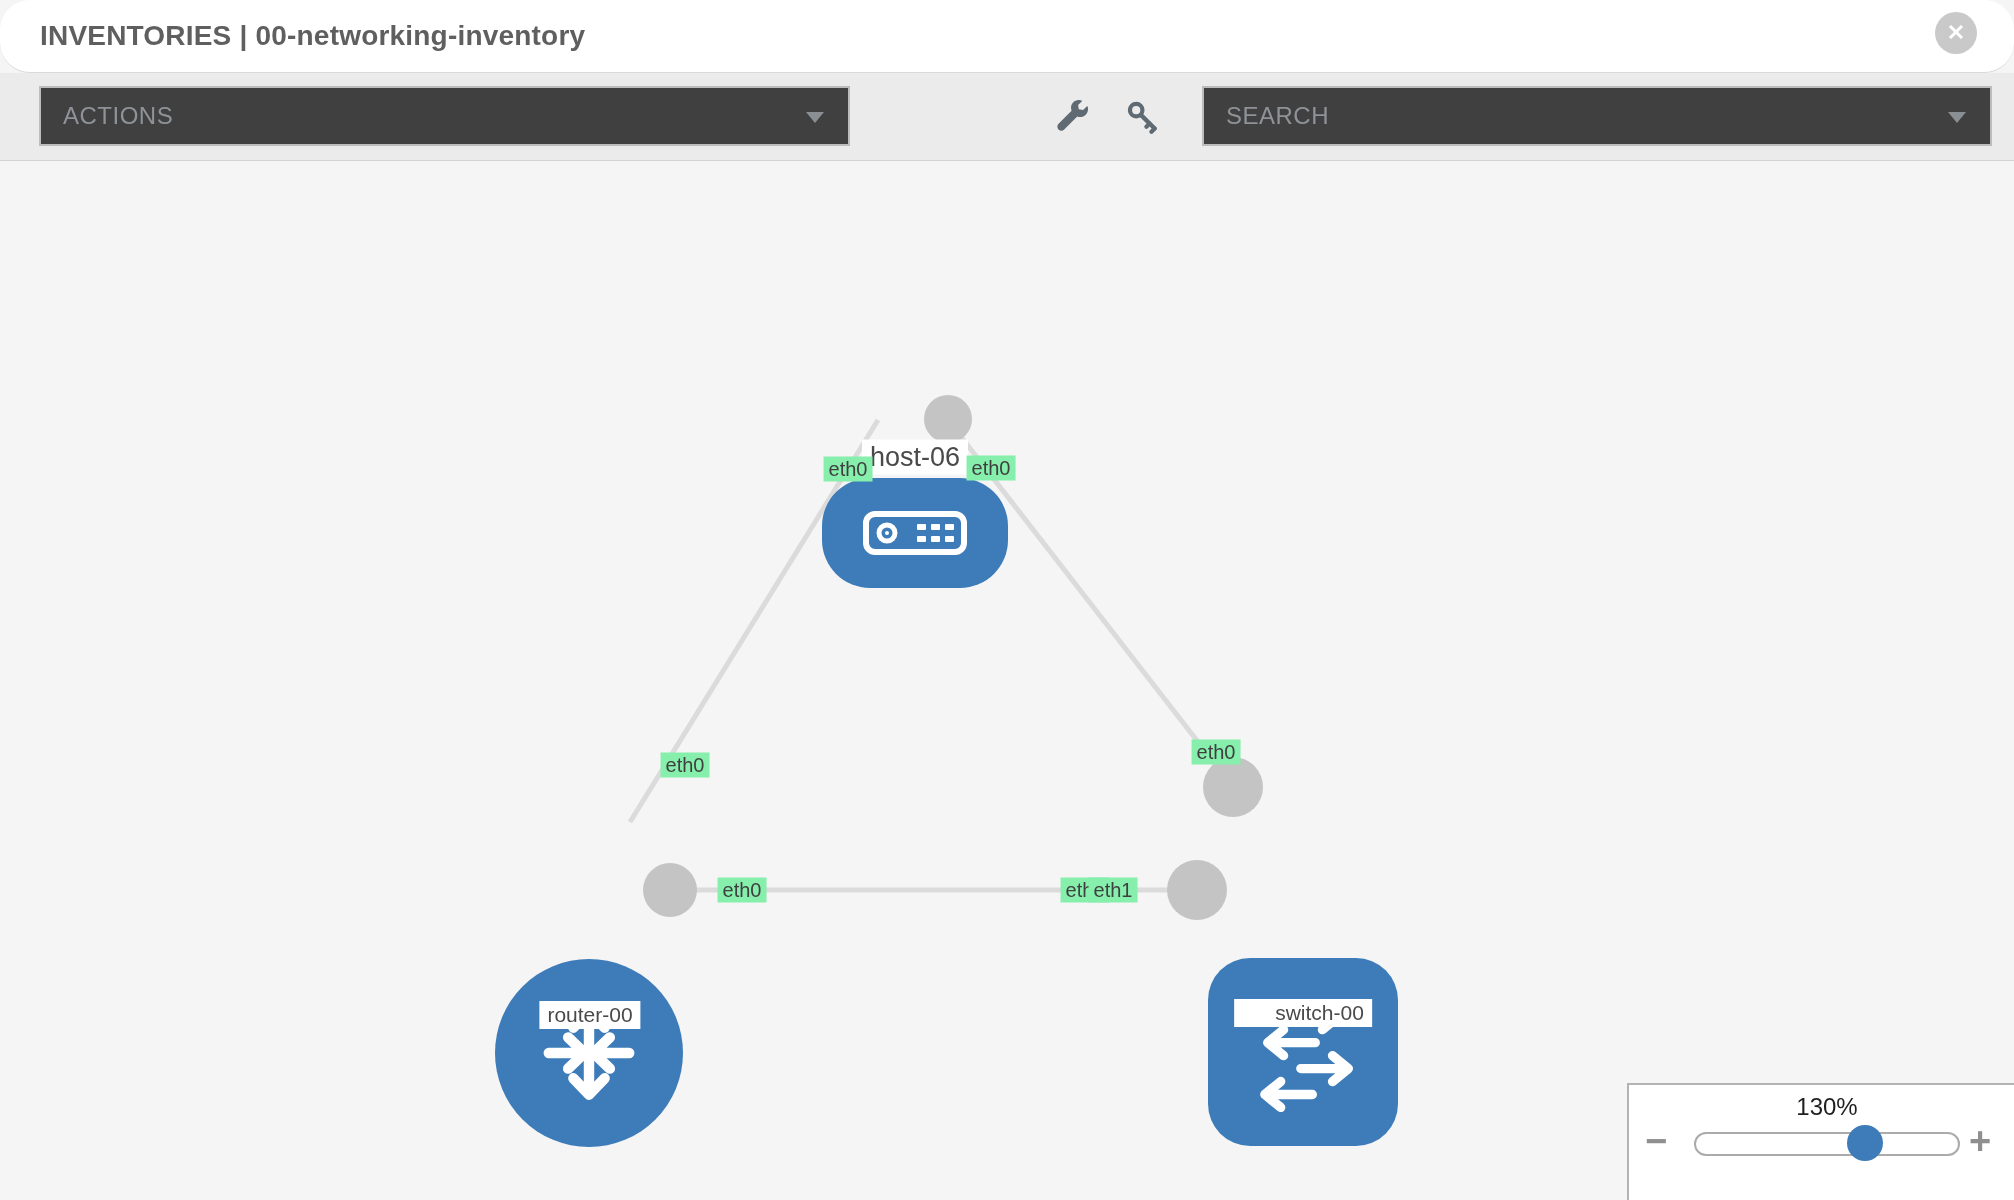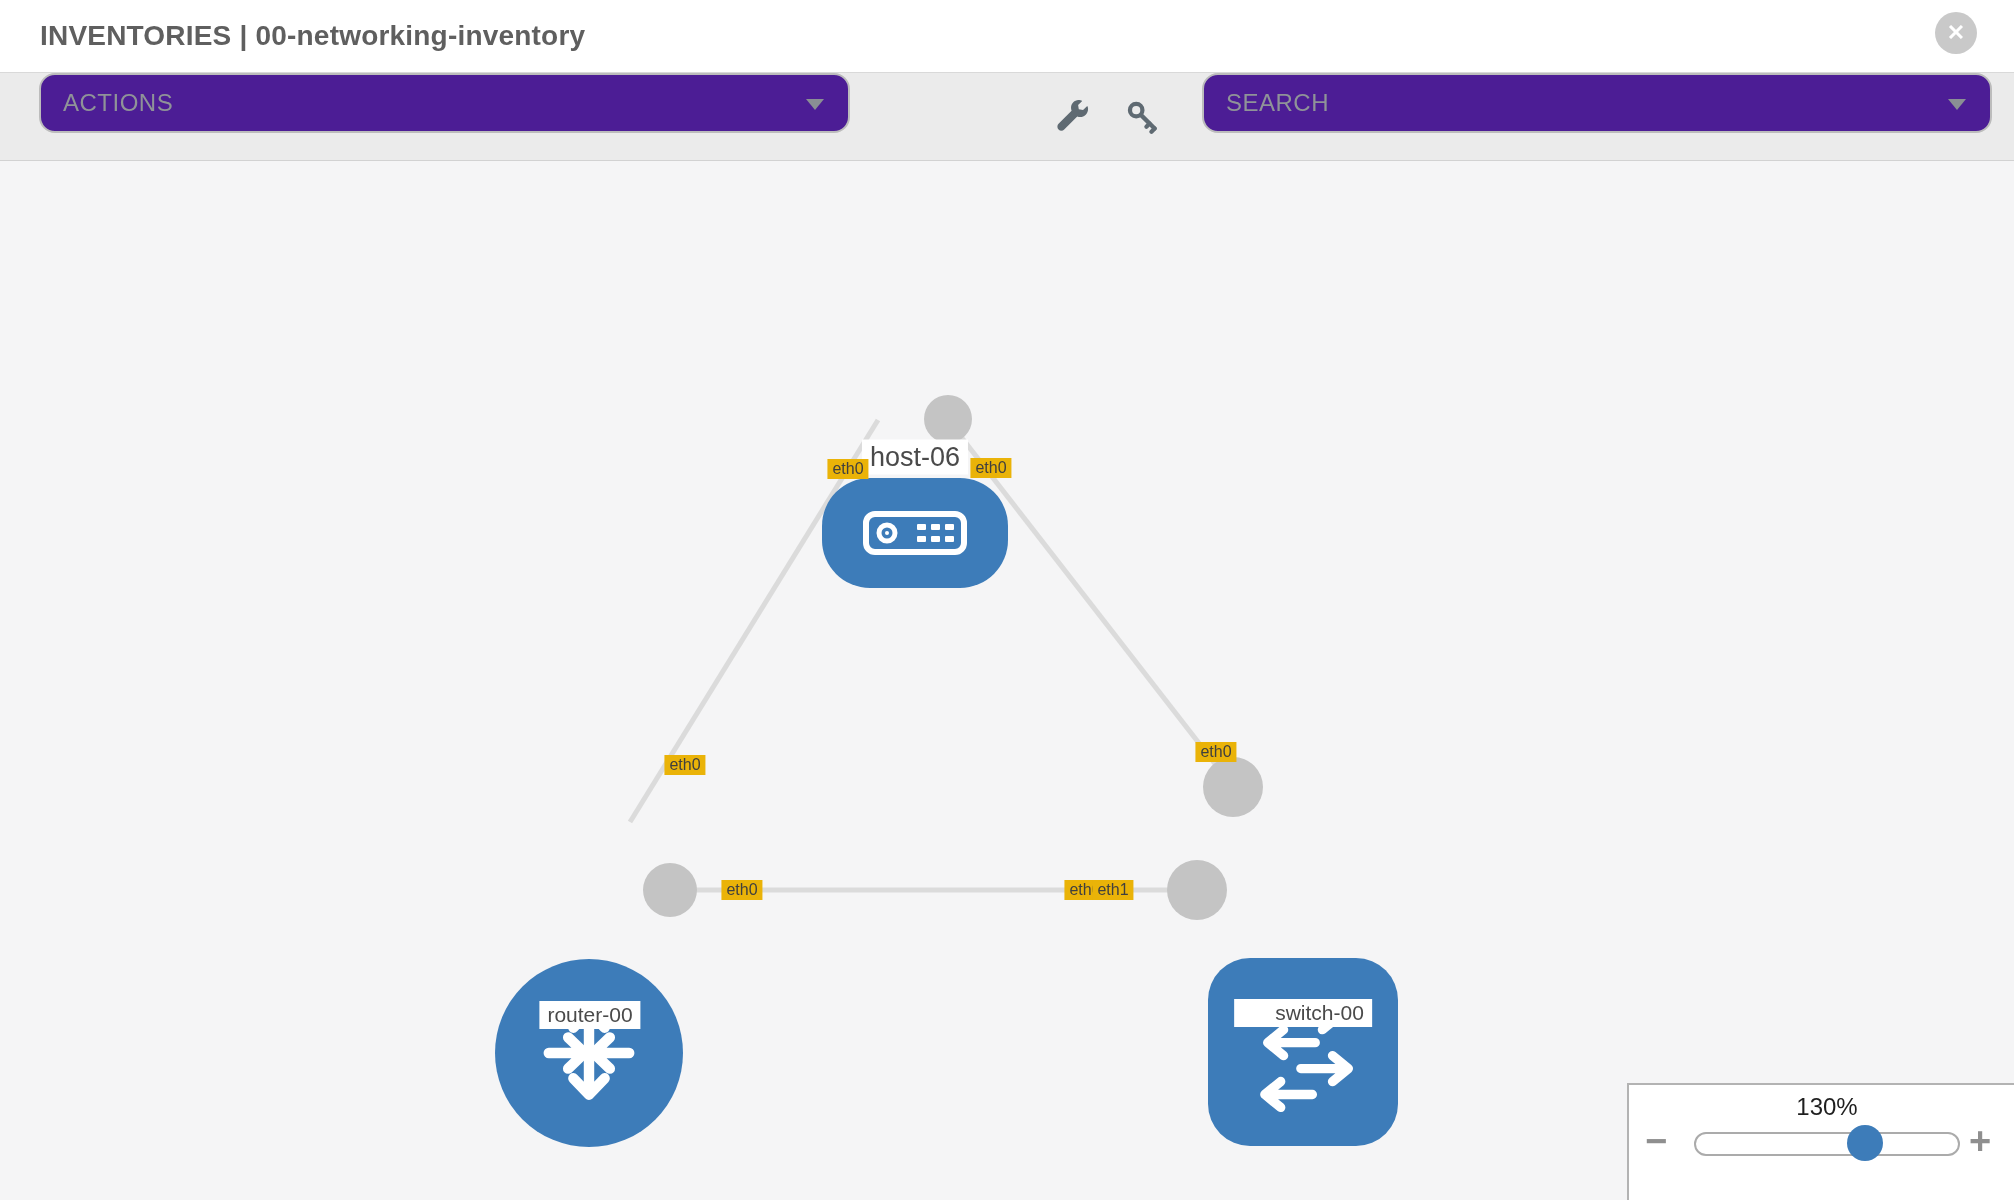--- a/index.html
+++ b/index.html
@@ -8,41 +8,41 @@
     position: relative;
     overflow: hidden;
     background: #f5f5f6;
     font-family: "Liberation Sans", sans-serif;
     -webkit-font-smoothing: antialiased;
   }
 
   
   .header {
     position: absolute; left: 0; top: 0; width: 2014px; height: 72px;
-    background: #ffffff; border-bottom: 1px solid #d9d9d9;
+    background: #ffffff; border-bottom: 1px solid #d9d9d9; border-radius: 30px;
   }
   .page-title {
     position: absolute; left: 40px; top: 0; line-height: 72px;
     font-size: 28px; font-weight: bold; color: #5f5f5f; letter-spacing: 0.2px;
   }
   .close-btn {
     position: absolute; left: 1935px; top: 12px; width: 42px; height: 42px;
     background: #c9c9c9; border-radius: 50%;
     color: #ffffff; font-size: 22px; font-weight: bold;
     text-align: center; line-height: 42px; cursor: pointer;
   }
 
   
   .toolbar {
     position: absolute; left: 0; top: 73px; width: 2014px; height: 87px;
     background: #ebebeb; border-bottom: 1px solid #d2d2d2;
   }
   .select-box {
-    position: absolute; top: 0; height: 56px;
-    background: #4c1d95; border: 2px solid #bcbcbc; border-radius: 16px;
+    position: absolute; top: 13px; height: 56px;
+    background: #404040; border: 2px solid #bcbcbc; border-radius: 0;
     cursor: pointer;
   }
   .select-box .sel-label {
     position: absolute; left: 22px; top: 0; line-height: 56px;
     font-size: 24px; color: #8f9398; letter-spacing: 0.5px;
   }
   .caret {
     position: absolute; right: 24px; top: 24px;
     width: 0; height: 0;
     border-left: 9px solid transparent; border-right: 9px solid transparent;
@@ -68,21 +68,21 @@
   .node-router { left: 495px; top: 798px; width: 188px; height: 188px; border-radius: 50%; }
   .node-switch { left: 1208px; top: 797px; width: 190px; height: 188px; border-radius: 42px; }
 
   .nodelabel {
     position: absolute; transform: translate(-50%, -50%);
     background: #ffffff; color: #4a4a4a; font-size: 21px;
     padding: 2px 8px; white-space: nowrap;
   }
   .iflabel {
     position: absolute; transform: translate(-50%, -50%);
-    background: #eab308; color: #3f3f3f; font-size: 16px;
+    background: #86efac; color: #3f3f3f; font-size: 20px;
     padding: 1px 5px; white-space: nowrap;
   }
 
   
   .zoom-panel {
     position: absolute; left: 1627px; top: 1083px; width: 400px; height: 140px;
     background: #ffffff; border: 2px solid #b3b3b3;
   }
   .zoom-level {
     position: absolute; left: 65px; top: 8px; width: 266px;

